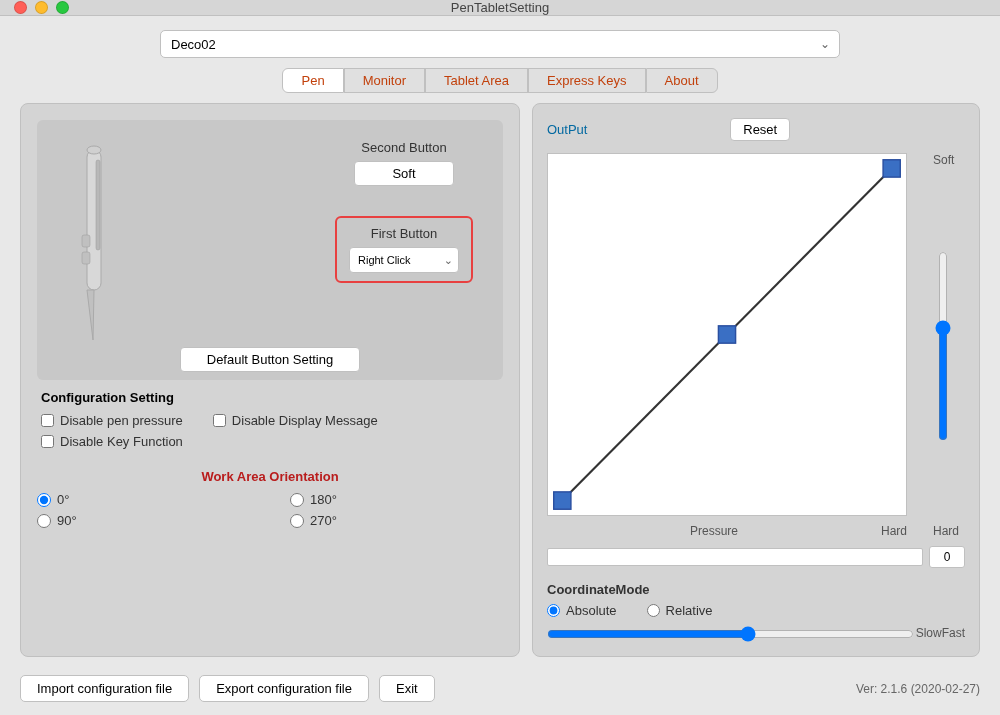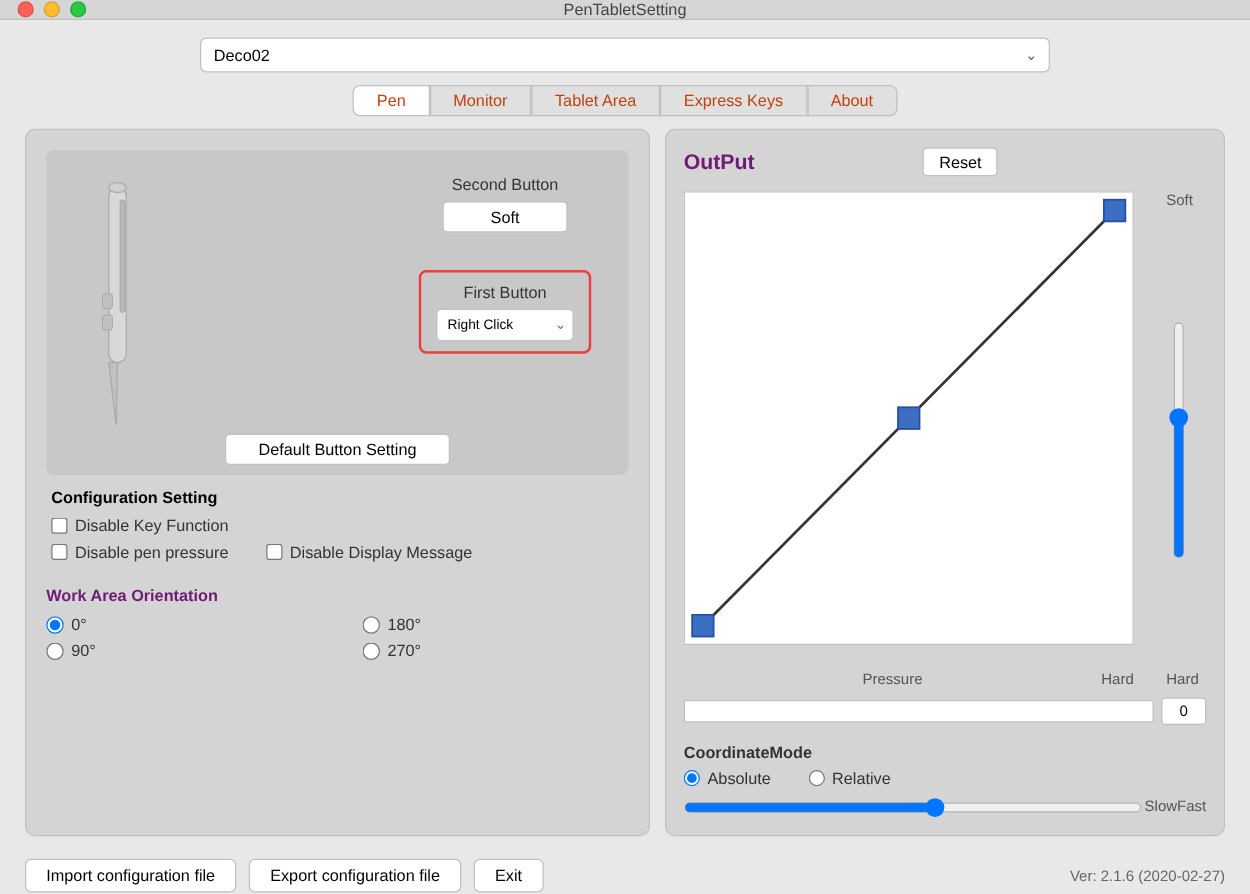--- a/index.html
+++ b/index.html
@@ -212,22 +212,23 @@
       width: 13px;
       height: 13px;
       cursor: pointer;
     }
     .orientation-section {
       margin-top: 4px;
     }
     .orientation-title {
       font-size: 13px;
       font-weight: 600;
-      color: #701a75;
+      color: #b91c1c;
       margin-bottom: 8px;
+      text-align: center;
     }
     .orientation-grid {
       display: grid;
       grid-template-columns: 1fr 1fr;
       gap: 6px 40px;
     }
     .radio-item {
       display: flex;
       align-items: center;
       gap: 6px;
@@ -277,21 +278,21 @@
       background: white;
       border: 1px solid #c0c0c0;
       position: relative;
       flex: 1;
     }
     .curve-labels {
       display: flex;
       justify-content: space-between;
       font-size: 12px;
       color: #555;
-      margin-top: 20px;
+      margin-top: 8px;
     }
     .slider-container {
       display: flex;
       flex-direction: column;
       align-items: flex-start;
       gap: 4px;
       width: 32px;
       margin-left: 20px;
     }
     .slider-label-top {
@@ -474,31 +475,31 @@
         <div style="position:absolute;bottom:8px;left:50%;transform:translateX(-50%);">
           <button class="btn-plain" style="white-space:nowrap;min-width:180px;">Default  Button Setting</button>
         </div>
       </div>
 
       <div class="config-section">
         <div class="config-title">Configuration Setting</div>
         <div class="checkbox-row">
           <label class="checkbox-item">
             <input type="checkbox" style="">
-            <span>Disable Key Function</span>
+            <span>Disable pen pressure</span>
+          </label>
+          <label class="checkbox-item">
+            <input type="checkbox" style="">
+            <span>Disable Display Message</span>
           </label>
         </div>
         <div class="checkbox-row">
           <label class="checkbox-item">
             <input type="checkbox" style="">
-            <span>Disable pen pressure</span>
-          </label>
-          <label class="checkbox-item">
-            <input type="checkbox" style="">
-            <span>Disable Display Message</span>
+            <span>Disable Key Function</span>
           </label>
         </div>
       </div>
 
       <div class="orientation-section">
         <div class="orientation-title">Work Area Orientation</div>
         <div class="orientation-grid">
           <label class="radio-item">
             <input type="radio" name="orientation" checked="" style="">
             <span>0°</span>
@@ -516,21 +517,21 @@
             <span>270°</span>
           </label>
         </div>
       </div>
 
     </div>
 
     <div class="right-panel">
 
       <div class="output-row">
-        <span style="font-size:17px;color:#701a75;font-weight:bold;">OutPut</span>
+        <span style="font-size:13px;color:#0369a1;">OutPut</span>
         <button class="reset-btn">Reset</button>
         <span style="width:32px;"></span>
       </div>
 
       <div class="curve-area">
         <div class="curve-container">
           <div class="curve-canvas">
             <svg width="100%" height="100%" viewBox="0 0 250 250" preserveAspectRatio="none">
 
               <line x1="10" y1="240" x2="240" y2="10" stroke="#333" stroke-width="1.5"></line>

